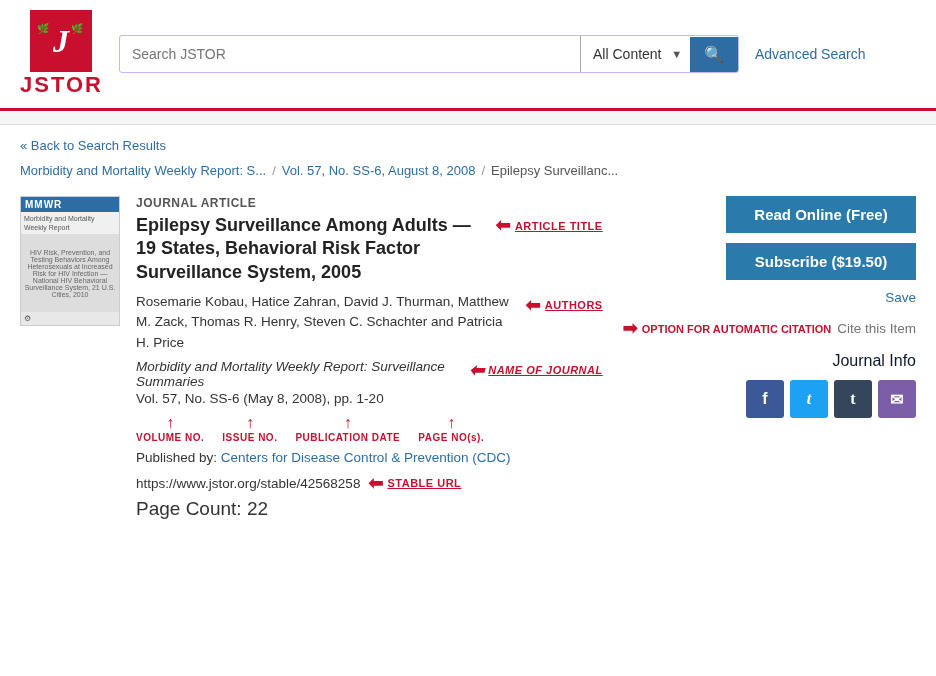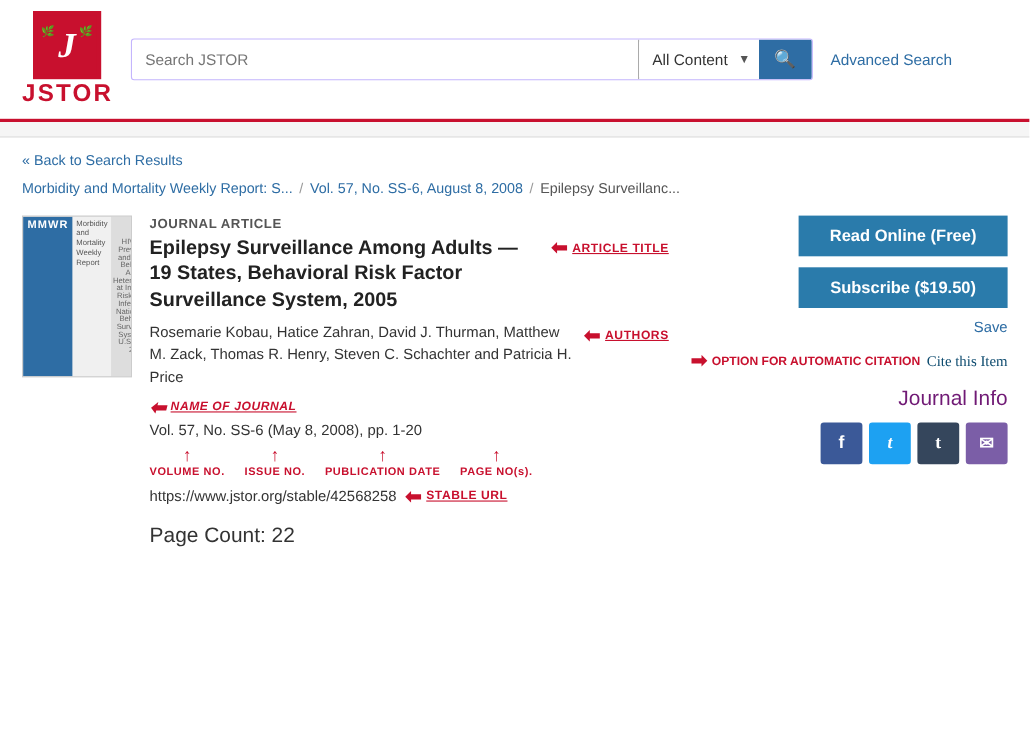--- a/index.html
+++ b/index.html
@@ -135,24 +135,25 @@
 
     
     .left-col {
       display: flex;
       gap: 16px;
       flex: 1;
     }
     .cover-image {
       width: 100px;
       min-width: 100px;
-      height: 147px;
+      height: 130px;
       border: 1px solid #ccc;
       background: #e8e8e8;
       display: flex;
+      flex-direction: column;
       overflow: hidden;
     }
     .cover-mmwr-bar {
       background: #2e6da4;
       color: white;
       font-size: 10px;
       font-weight: bold;
       padding: 2px 4px;
       letter-spacing: 1px;
     }
@@ -268,21 +269,21 @@
       font-size: 13.5px;
       color: #333;
       margin-bottom: 4px;
       line-height: 1.5;
     }
     .publisher-link { color: #2e6da4; text-decoration: none; }
 
     .stable-url-line {
       font-size: 13.5px;
       color: #333;
-      margin-bottom: 15px;
+      margin-bottom: 4px;
       display: flex;
       align-items: center;
       gap: 8px;
     }
     .stable-url-text { color: #333; }
 
     .page-count-line {
       font-size: 19px;
       color: #333;
     }
@@ -332,29 +333,28 @@
       display: flex;
       align-items: center;
       gap: 4px;
     }
     .save-link {
       color: #2e6da4;
       text-decoration: none;
       font-size: 13.5px;
     }
     .cite-link {
-      color: #0c4a6e;
+      color: #737373;
       text-decoration: none;
       font-size: 13.5px;
-      font-family: Liberation Serif, serif;
     }
     .journal-info-link {
-      color: #701a75;
+      color: #0f172a;
       text-decoration: none;
-      font-size: 19px;
+      font-size: 16px;
     }
     .citation-row {
       display: flex;
       align-items: center;
       gap: 6px;
       justify-content: flex-end;
     }
     .save-row {
       display: flex;
       justify-content: flex-end;
@@ -462,20 +462,21 @@
 
       <div class="authors-line">
         <span class="authors-text">Rosemarie Kobau, Hatice Zahran, David J. Thurman, Matthew M. Zack, Thomas R. Henry, Steven C. Schachter and Patricia H. Price</span>
         <span class="annotation-inline">
           <span class="arrow-red">⬅</span>
           <span class="label-red">AUTHORS</span>
         </span>
       </div>
 
       <div class="journal-name-line">
+        <span class="journal-name-text">Morbidity and Mortality Weekly Report: Surveillance Summaries</span>
         <span class="annotation-inline">
           <span class="arrow-red">⬅</span>
           <span class="label-red">NAME OF JOURNAL</span>
         </span>
       </div>
 
       <div class="vol-line-container">
         <div class="vol-line">Vol. 57, No. SS-6 (May 8, 2008), pp. 1-20</div>
         <div class="vol-annotations">
           <div class="ann-item">
@@ -490,20 +491,23 @@
             <span class="ann-arrow">↑</span>
             <span class="ann-label">PUBLICATION DATE</span>
           </div>
           <div class="ann-item">
             <span class="ann-arrow">↑</span>
             <span class="ann-label">PAGE NO(s).</span>
           </div>
         </div>
       </div>
 
+      <div class="publisher-line">
+        <span>Published by: </span><a href="#" class="publisher-link">Centers for Disease Control &amp; Prevention (CDC)</a>
+      </div>
 
       <div class="stable-url-line">
         <span class="stable-url-text">https://www.jstor.org/stable/42568258</span>
         <span class="annotation-inline">
           <span class="arrow-red">⬅</span>
           <span class="label-red">STABLE URL</span>
         </span>
       </div>
 
       <div class="page-count-line">Page Count: 22</div>

